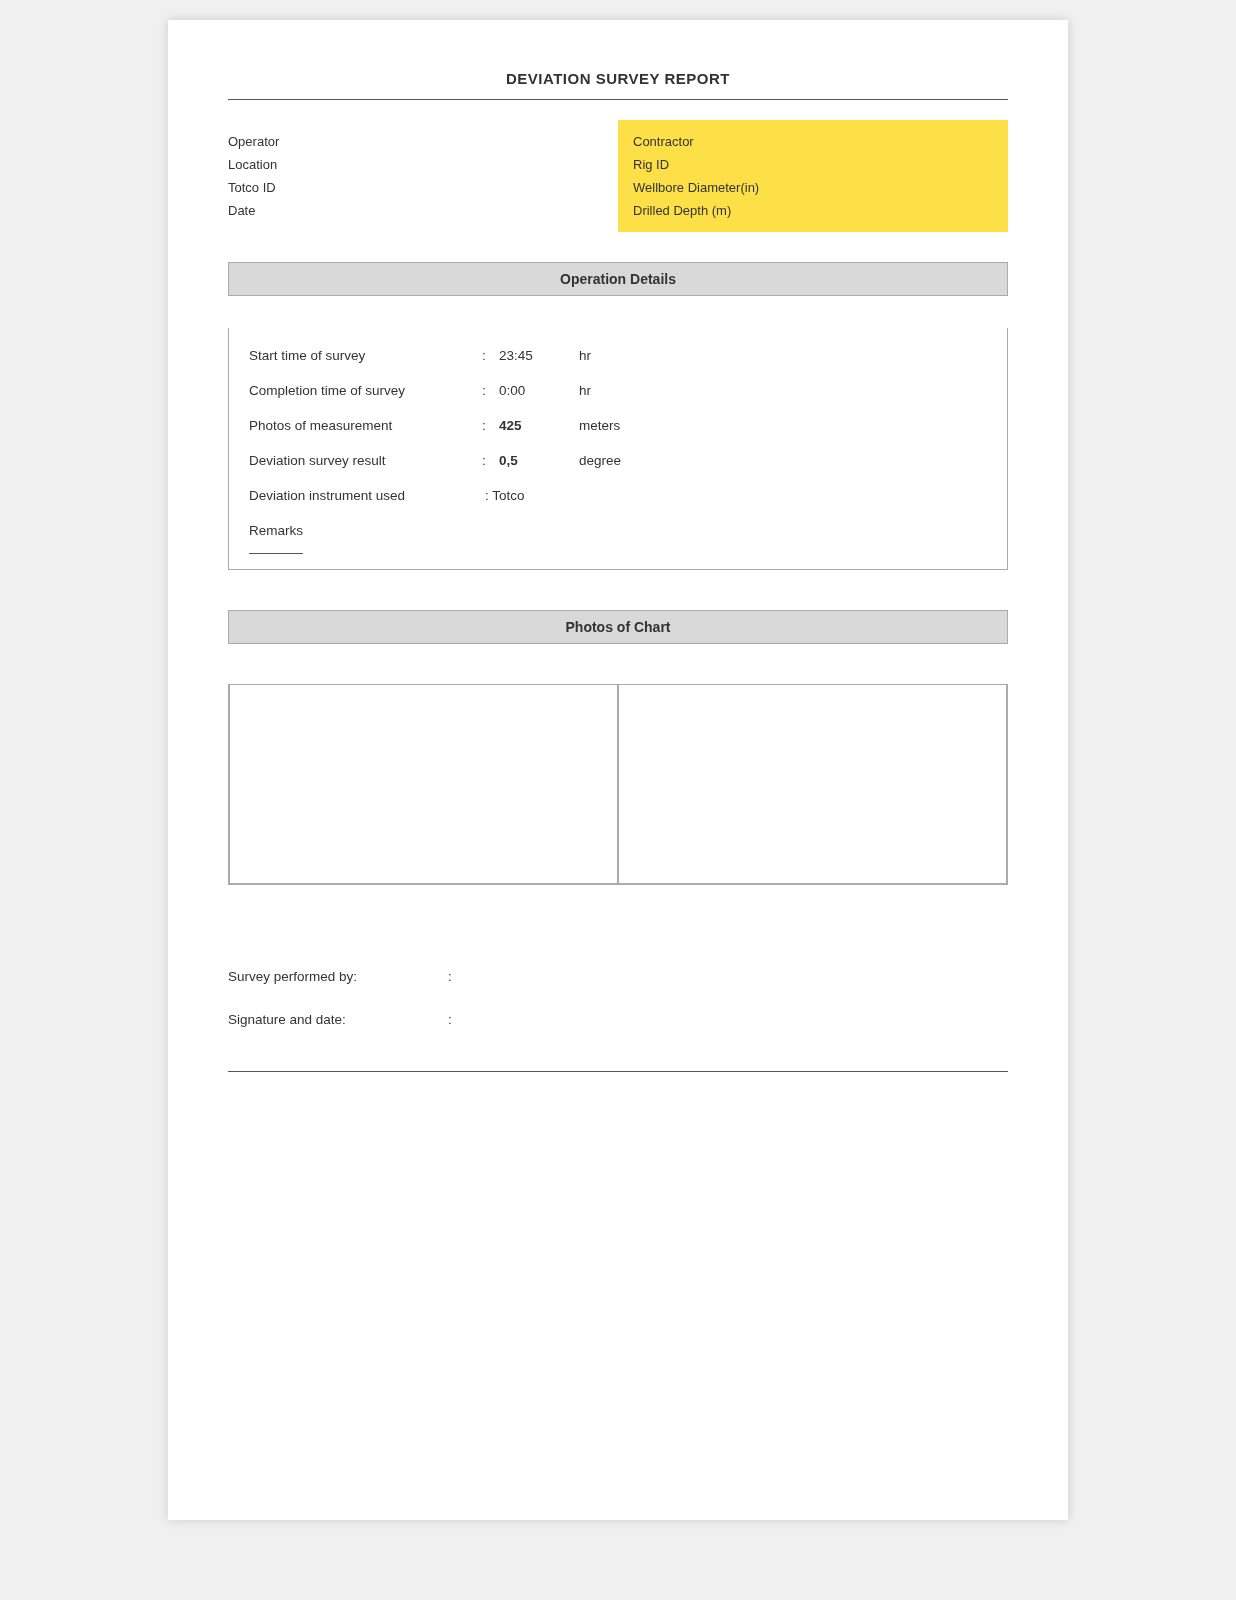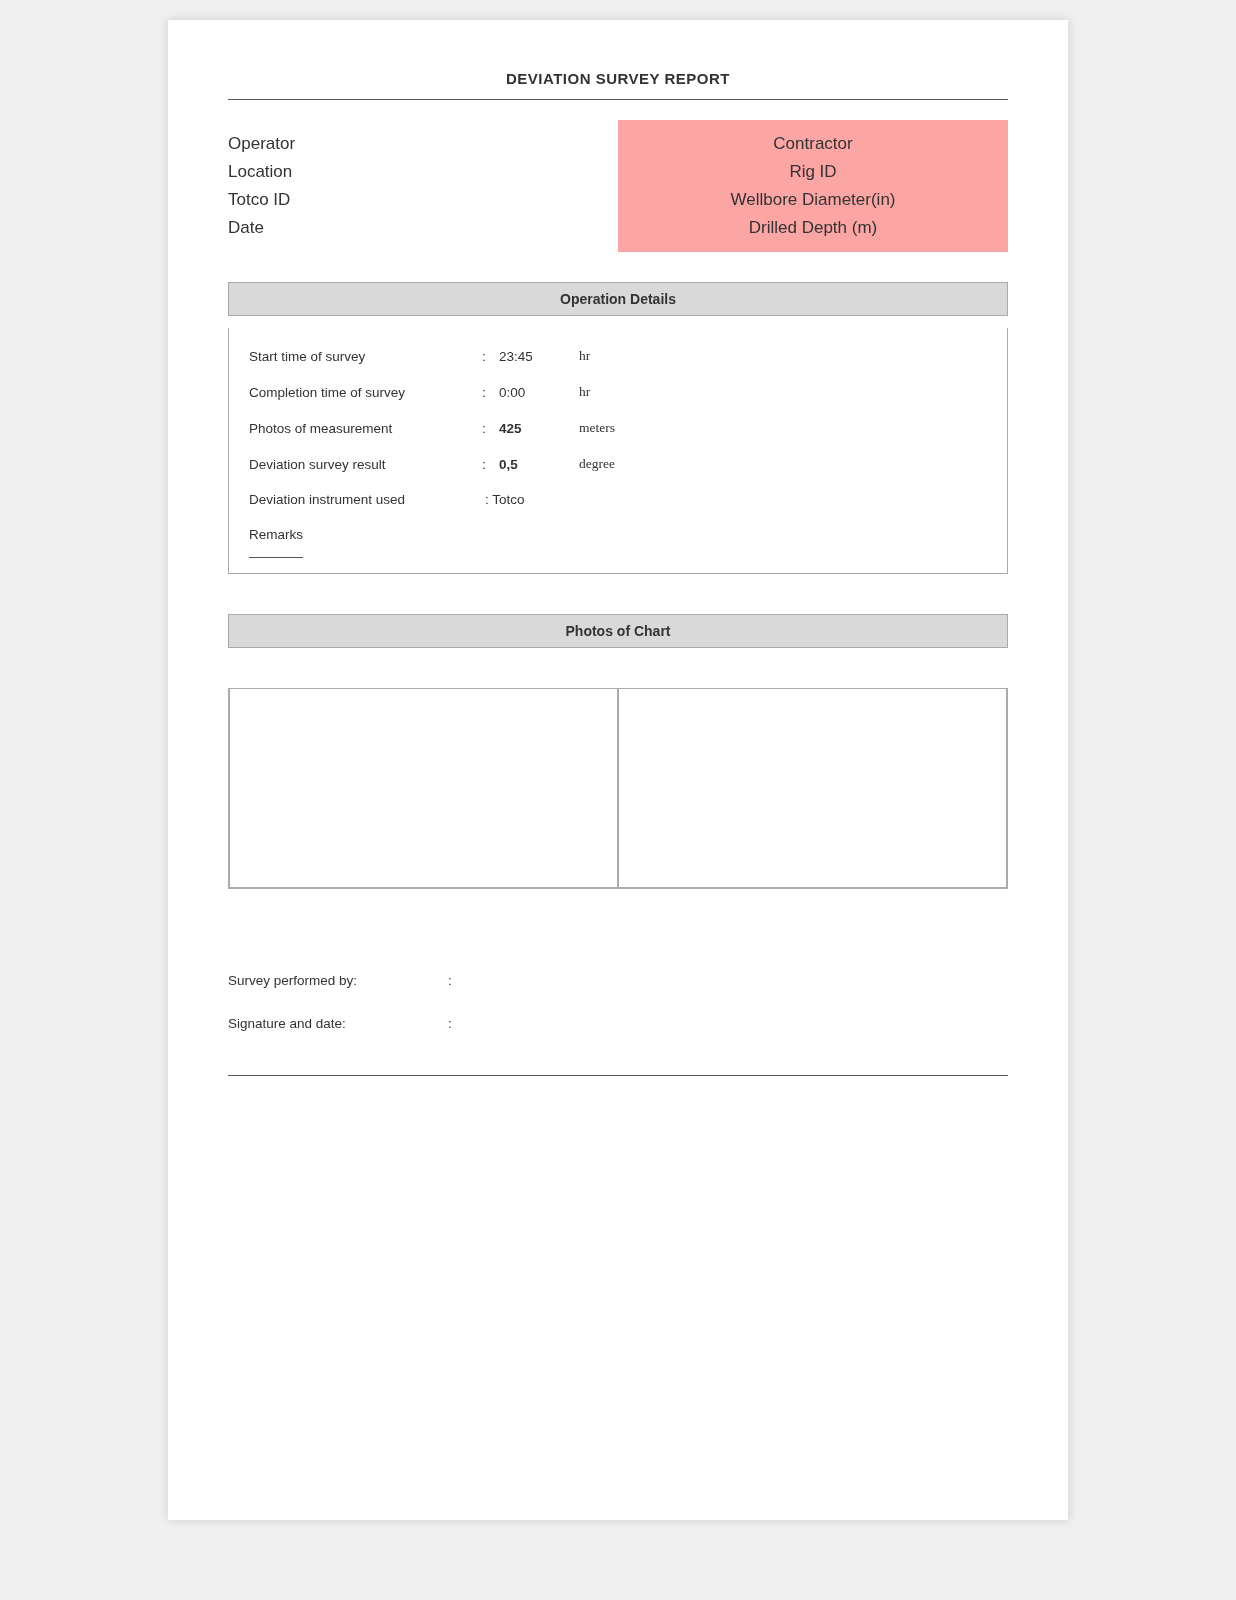--- a/index.html
+++ b/index.html
@@ -48,34 +48,33 @@
       grid-template-columns: 1fr 1fr;
       gap: 0;
       margin-bottom: 30px;
     }
 
     .info-left, .info-right {
       padding: 10px 0;
     }
 
     .info-right {
-      background: #fca5a5;
+      background: #fde047;
       padding: 10px 15px;
-      text-align: center;
     }
 
     .info-row {
       padding: 4px 0;
-      font-size: 17px;
+      font-size: 13px;
     }
 
     .section-table {
       width: 100%;
       border-collapse: collapse;
-      margin-bottom: 12px;
+      margin-bottom: 32px;
     }
 
     .section-header {
       background: #d9d9d9;
       text-align: center;
       font-weight: bold;
       font-size: 14px;
       padding: 8px;
       border: 1px solid #aaa;
     }
@@ -112,21 +111,20 @@
     }
 
     .op-value-normal {
       font-weight: normal;
       width: 80px;
       flex-shrink: 0;
     }
 
     .op-unit {
       font-weight: normal;
-      font-family: Liberation Serif, serif;
     }
 
     .remarks-row {
       padding: 10px 20px 5px 20px;
       font-size: 13.5px;
     }
 
     .remarks-label {
       display: inline-block;
       border-bottom: 1.5px solid #555;

